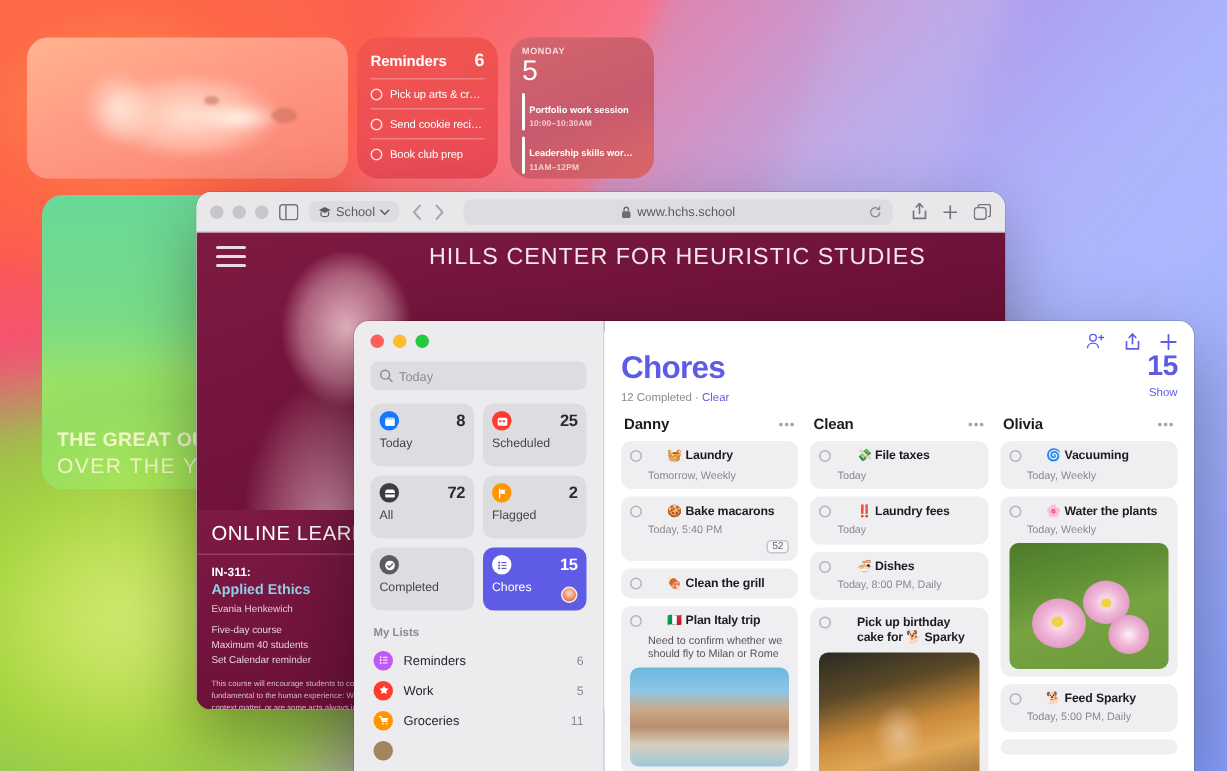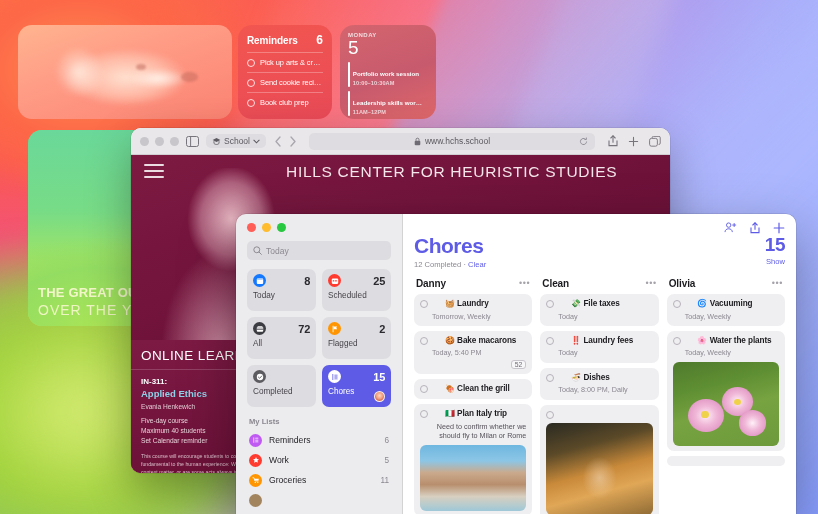--- a/index.html
+++ b/index.html
@@ -264,21 +264,21 @@
   .rm-cols { display:flex; gap:8px; padding:9px 11px 0; }
   .rm-col { flex:1; min-width:0; }
   .rm-col-h { display:flex; justify-content:space-between; align-items:center; margin-bottom:5px; padding:0 2px; }
   .rm-col-t { font-size:10px; font-weight:700; color:#1c1b1f; letter-spacing:-.1px; }
   .rm-col-d { font-size:9px; color:#a5a2aa; letter-spacing:.6px; line-height:.6; }
   .rm-task { background:#efeef0; border-radius:7px; padding:5px 6px; margin-bottom:5px; position:relative; }
   .rm-task-r { display:flex; align-items:flex-start; gap:17px; }
   .rm-ck { width:8px; height:8px; border-radius:50%; border:.9px solid #b6b3bb; flex:0 0 auto; margin-top:1.2px; }
   .rm-task-t { font-size:8.2px; color:#1c1b1f; font-weight:700; line-height:1.28; letter-spacing:-.1px; }
   .rm-task-s { font-size:7.2px; color:#8b8891; margin-top:2px; padding-left:12px; line-height:1.3; }
-  .rm-task-note { font-size:7.2px; color:#55525a; margin-top:2px; padding-left:12px; line-height:1.35;text-align:right; }
+  .rm-task-note { font-size:7.2px; color:#55525a; margin-top:2px; padding-left:12px; line-height:1.35; }
   .rm-pill {
     position:absolute; right:6px; bottom:5px;
     border:.7px solid #c7c4cc; border-radius:3px; padding:0 3px;
     font-size:6.8px; color:#6e6b74; background:#f7f6f8;
   }
   .rm-photo { width:100%; border-radius:6px; margin-top:4px; display:block; }
   .ph-italy { height:66px; background:linear-gradient(180deg,#6fb7e0 0%, #8cc6e6 24%, #caa98c 42%, #b88f6e 60%, #d8cfc0 78%, #9ec8d8 100%); }
   .ph-dog { height:92px; background:linear-gradient(165deg,#2a2a22 0%, #5c4a28 28%, #c98a3a 52%, #e0a757 70%, #8f6b35 100%); position:relative; }
   .ph-dog:after{ content:""; position:absolute; left:28%; top:34%; width:44%; height:58%; border-radius:46% 46% 40% 40%; background:radial-gradient(50% 55% at 50% 45%, rgba(245,225,200,.5), rgba(180,140,90,0) 72%); }
   .ph-flower { height:84px; background:linear-gradient(165deg,#4e7a2c 0%, #5f8f33 30%, #77a341 55%, #6d9a3b 100%); position:relative; overflow:hidden; }
@@ -713,20 +713,21 @@
         <div class="rm-task">
           <div class="rm-task-r">
             <span class="rm-ck"></span>
             <span class="rm-task-t"><span class="emoji">🍜</span> <span>Dishes</span></span>
           </div>
           <div class="rm-task-s">Today, 8:00 PM, Daily</div>
         </div>
         <div class="rm-task">
           <div class="rm-task-r">
             <span class="rm-ck"></span>
+            <span class="rm-task-t">Pick up birthday cake for 🐕 Sparky</span>
           </div>
           <div class="rm-photo ph-dog"></div>
         </div>
       </div>
 
       <div class="rm-col">
         <div class="rm-col-h">
           <span class="rm-col-t">Olivia</span>
           <span class="rm-col-d">•••</span>
         </div>
@@ -744,18 +745,25 @@
           </div>
           <div class="rm-task-s">Today, Weekly</div>
           <div class="rm-photo ph-flower">
             <span class="fl fl1"></span>
             <span class="fl fl2"></span>
             <span class="fl fl3"></span>
             <span class="ctr" style="left:27%;top:59%;width:7%;height:8%"></span>
             <span class="ctr" style="left:58%;top:44%;width:6%;height:7%"></span>
           </div>
         </div>
+        <div class="rm-task">
+          <div class="rm-task-r">
+            <span class="rm-ck"></span>
+            <span class="rm-task-t"><span class="emoji">🐕</span> <span>Feed Sparky</span></span>
+          </div>
+          <div class="rm-task-s">Today, 5:00 PM, Daily</div>
+        </div>
         <div class="rm-task" style="height:10px"></div>
       </div>
 
     </div>
   </div>
 </div>
 
 </body></html>

